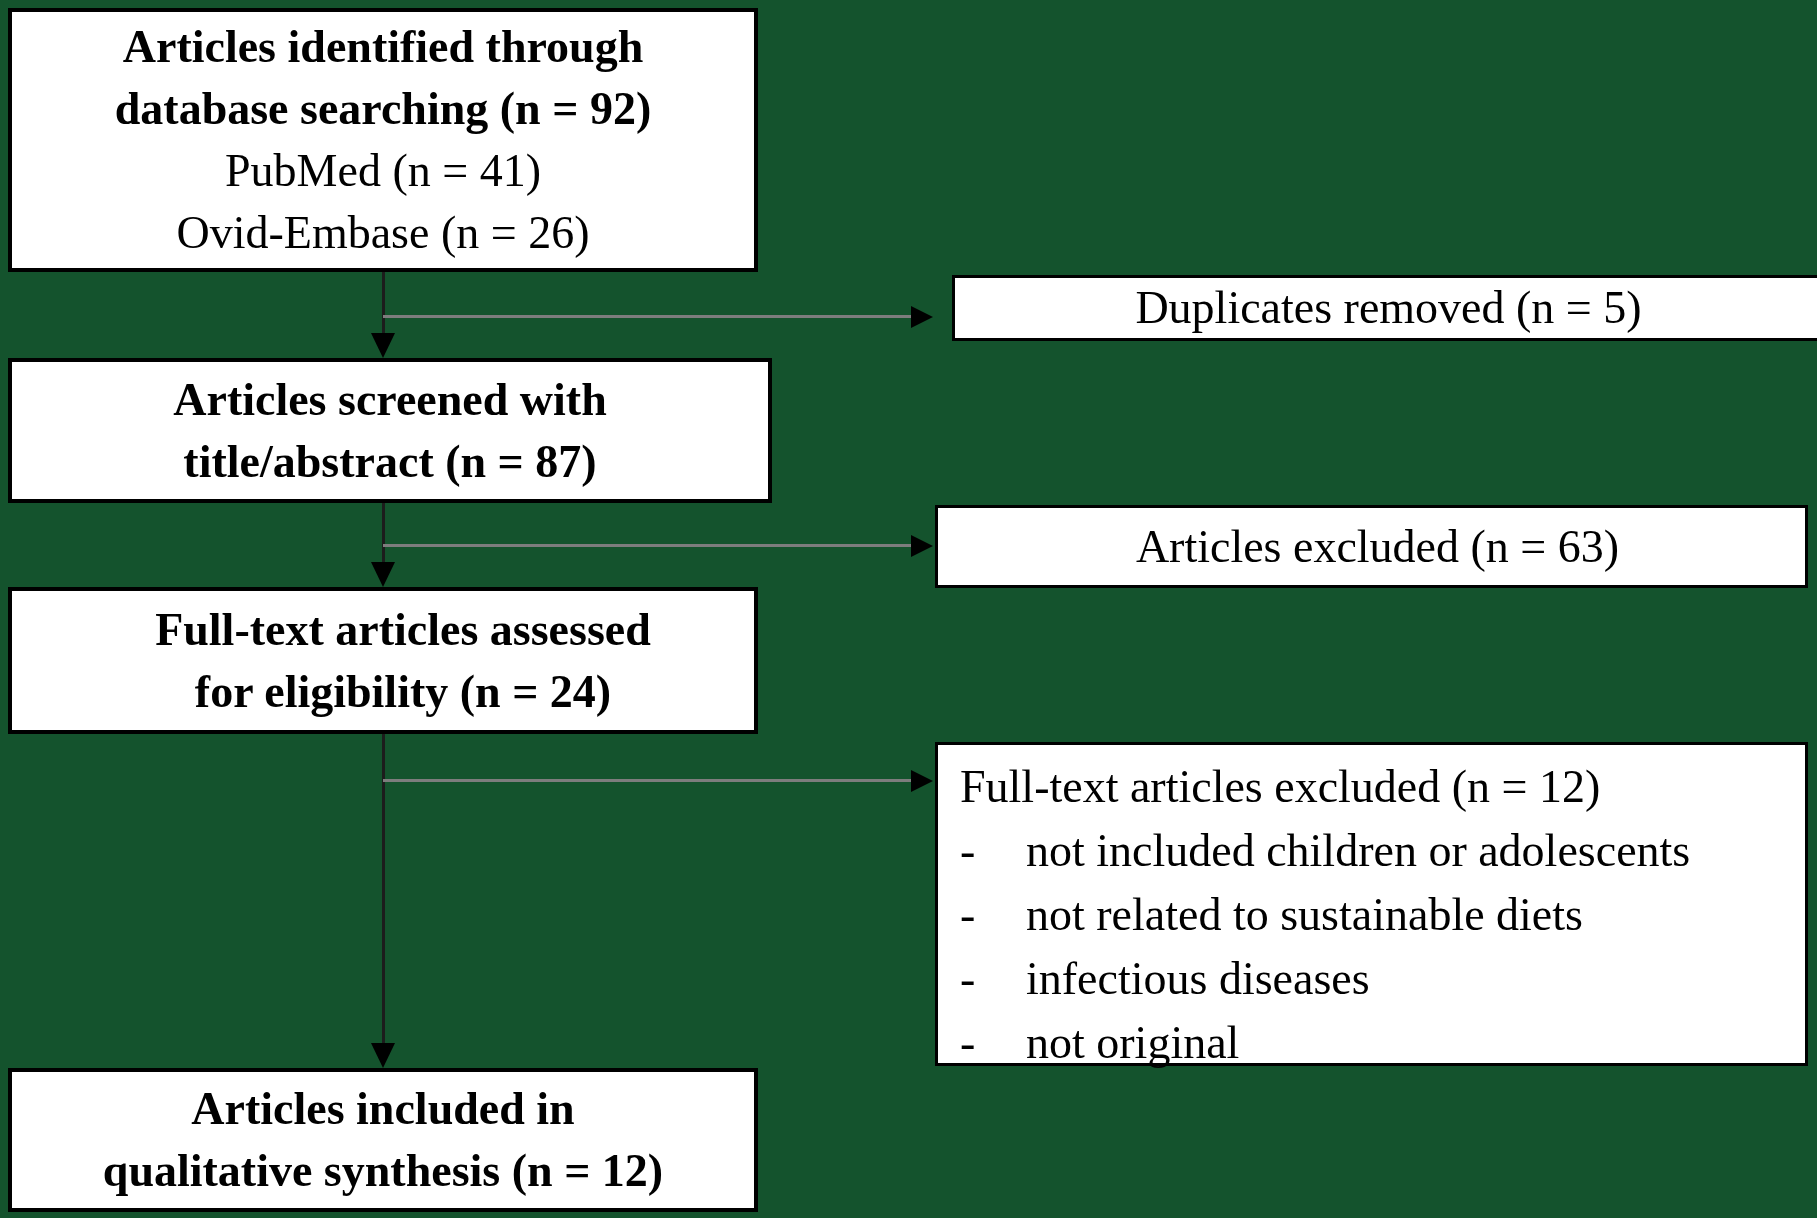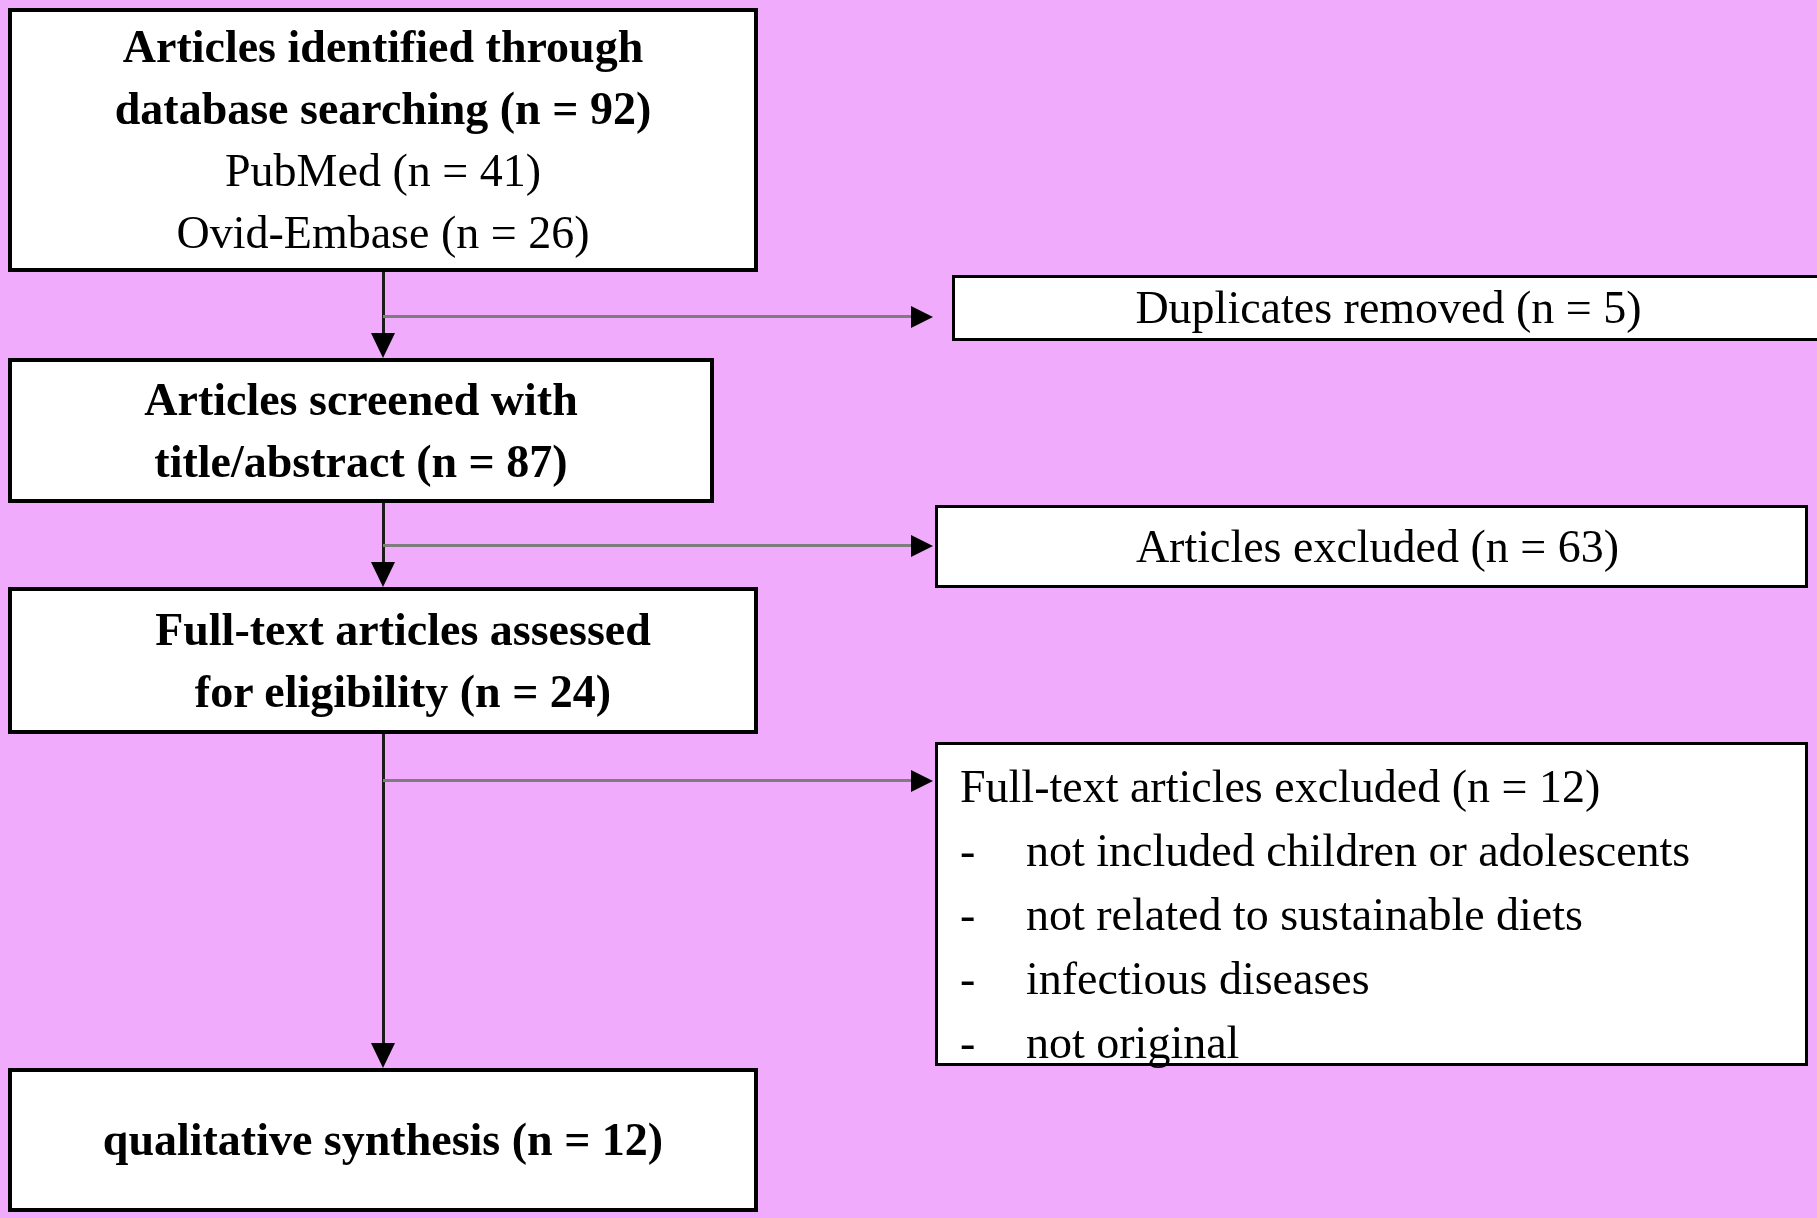--- a/index.html
+++ b/index.html
@@ -4,21 +4,21 @@
 <style>
   html, body {
     margin: 0;
     padding: 0;
     background: #ffffff;
   }
   .canvas {
     position: relative;
     width: 1817px;
     height: 1218px;
-    background: #f0abfc;
+    background: #14532d;
     font-family: "Liberation Serif", "DejaVu Serif", serif;
     color: #000000;
     overflow: hidden;
   }
   .box {
     position: absolute;
     box-sizing: border-box;
     border: 4px solid #000000;
     background: #ffffff;
     display: flex;
@@ -90,21 +90,21 @@
     <div class="line bold">Articles identified through</div>
     <div class="line bold">database searching (n = 92)</div>
     <div class="line">PubMed (n = 41)</div>
     <div class="line">Ovid-Embase (n = 26)</div>
   </div>
 
   <div class="box box-right" style="left:952px; top:275px; width:873px; height:66px;">
     <div class="line">Duplicates removed (n = 5)</div>
   </div>
 
-  <div class="box" style="left:8px; top:358px; width:706px; height:145px;">
+  <div class="box" style="left:8px; top:358px; width:764px; height:145px;">
     <div class="line bold">Articles screened with</div>
     <div class="line bold">title/abstract (n = 87)</div>
   </div>
 
   <div class="box box-right" style="left:935px; top:505px; width:873px; height:83px;padding-left:12px;">
     <div class="line">Articles excluded (n = 63)</div>
   </div>
 
   <div class="box" style="left:8px; top:587px; width:750px; height:147px;padding-left:40px;">
     <div class="line bold">Full-text articles assessed</div>
@@ -125,20 +125,21 @@
       <span class="dash">-</span>
       <span class="line">infectious diseases</span>
     </div>
     <div class="bullet-row">
       <span class="dash">-</span>
       <span class="line">not original</span>
     </div>
   </div>
 
   <div class="box" style="left:8px; top:1068px; width:750px; height:144px;">
+    <div class="line bold">Articles included in</div>
     <div class="line bold">qualitative synthesis (n = 12)</div>
   </div>
 
   <div class="vline" style="left:382px; top:272px; height:62px;"></div>
   <div class="head-down" style="left:371px; top:333px;"></div>
 
   <div class="vline" style="left:382px; top:503px; height:60px;"></div>
   <div class="head-down" style="left:371px; top:562px;"></div>
 
   <div class="vline" style="left:382px; top:734px; height:310px;"></div>

